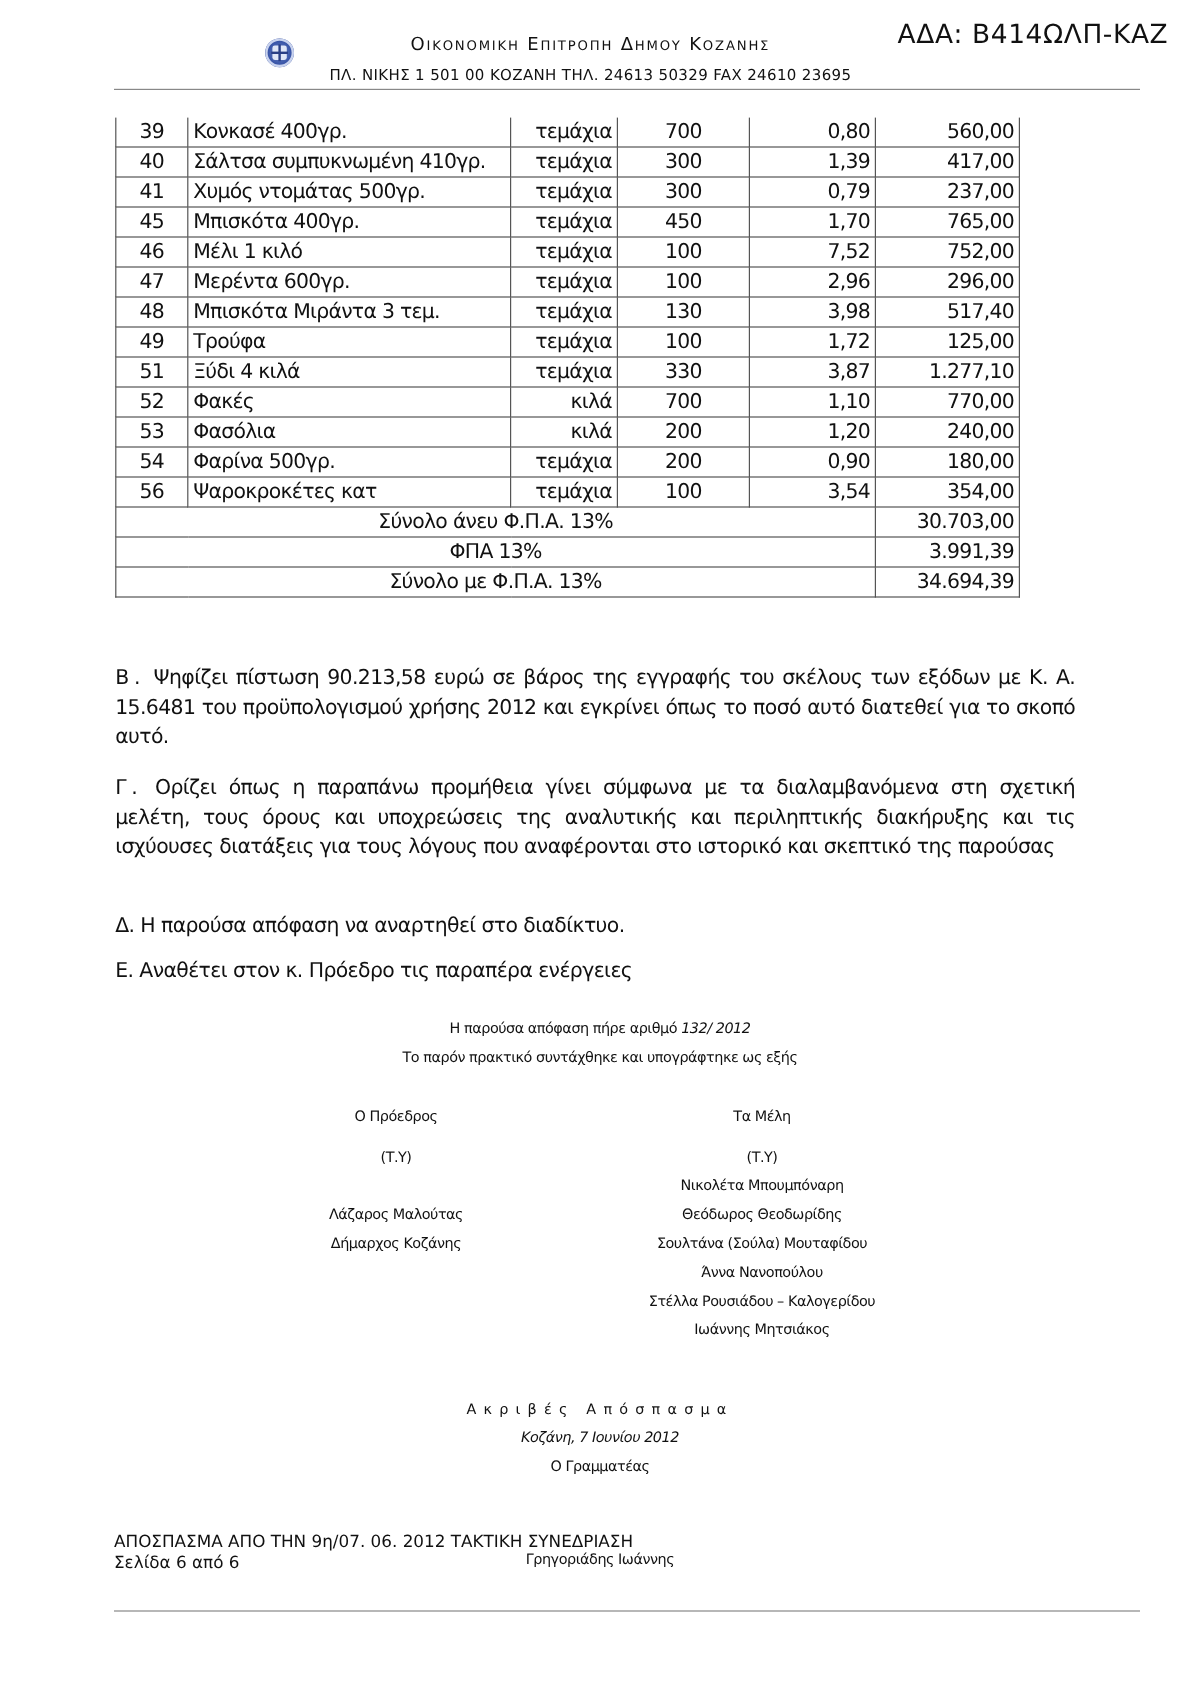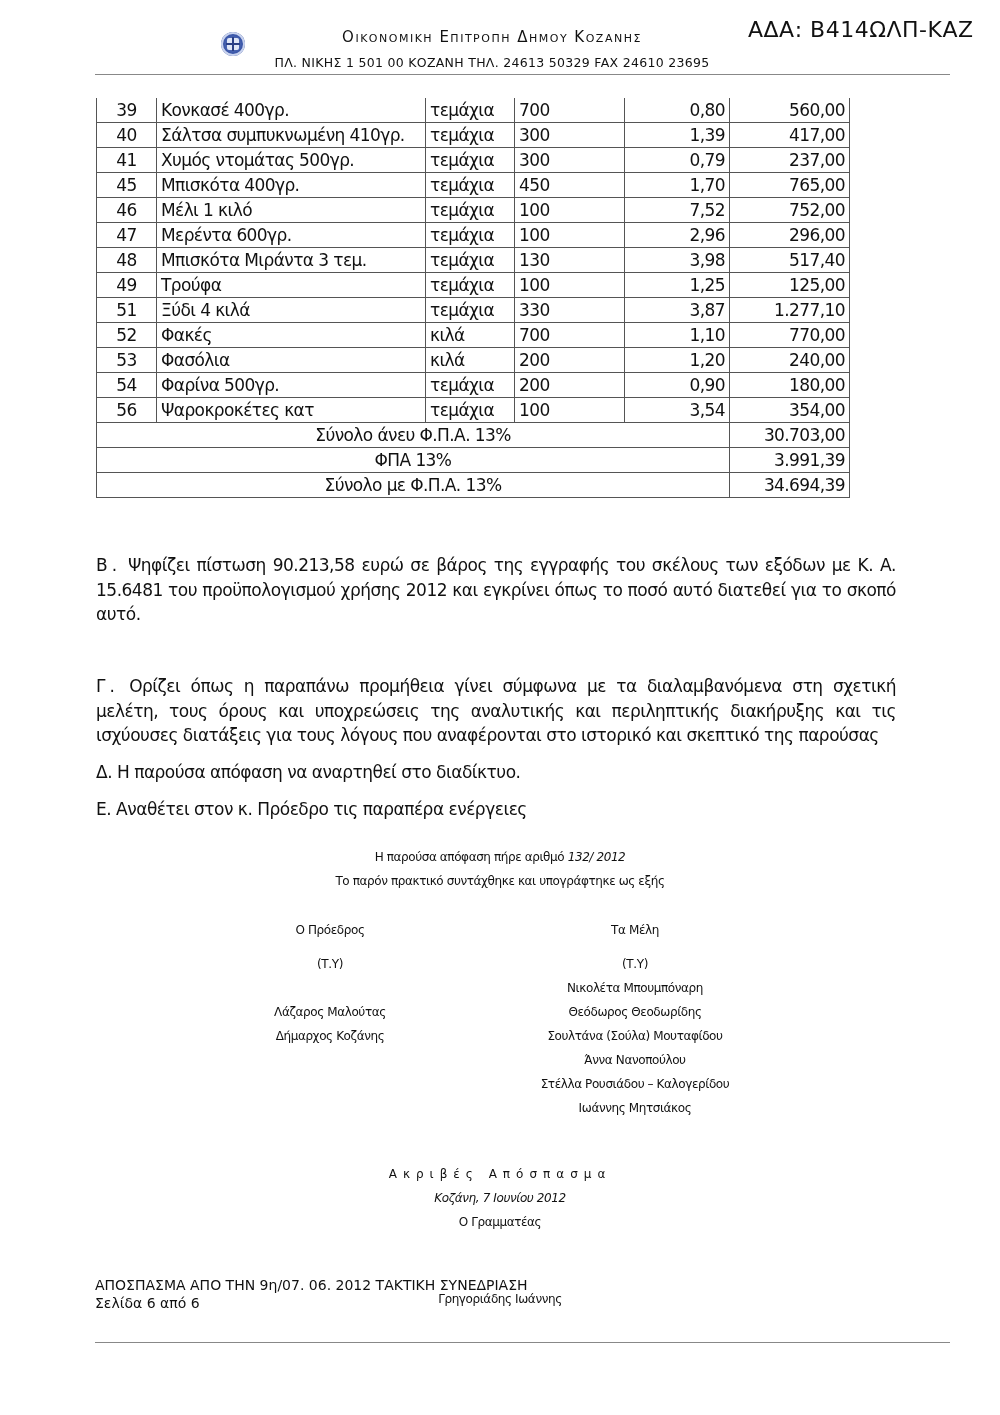--- a/index.html
+++ b/index.html
@@ -22,22 +22,22 @@
   .ada { left: 748px; top: 17px; font-size: 22px; letter-spacing: 0.5px; }
   .hdr-rule { left: 95px; top: 74px; width: 855px; height: 1px; background: #888; }
 
   
   table.items { position: absolute; left: 96px; top: 98px; border-collapse: collapse;
                 font-size: 17px; letter-spacing: -0.6px; }
   table.items td { border: 1px solid #555; height: 24px; padding: 0 4px; line-height: 24px; white-space: nowrap; }
   table.items tr:first-child td { border-top: none; }
   .c-no { width: 51px; text-align: center; }
   .c-desc { width: 260px; text-align: left; }
-  .c-unit { width: 80px; text-align: left; }
-  .c-qty { width: 101px; text-align: left; }
+  .c-unit { width: 80px; text-align: right; }
+  .c-qty { width: 101px; text-align: center; }
   .c-price { width: 96px; text-align: right; }
   .c-total { width: 111px; text-align: right; }
   .c-sumlabel { text-align: center; }
 
   
   .para { left: 96px; width: 800px; font-size: 17px; line-height: 24.5px; text-align: justify;
           letter-spacing: -0.5px; }
   .para .lbl { letter-spacing: 4px; }
   .center { text-align: center; }
 
@@ -113,21 +113,21 @@
         <td class="c-unit">τεμάχια</td>
         <td class="c-qty">130</td>
         <td class="c-price">3,98</td>
         <td class="c-total">517,40</td>
       </tr>
       <tr>
         <td class="c-no">49</td>
         <td class="c-desc">Τρούφα</td>
         <td class="c-unit">τεμάχια</td>
         <td class="c-qty">100</td>
-        <td class="c-price">1,25</td>
+        <td class="c-price">1,72</td>
         <td class="c-total">125,00</td>
       </tr>
       <tr>
         <td class="c-no">51</td>
         <td class="c-desc">Ξύδι 4 κιλά</td>
         <td class="c-unit">τεμάχια</td>
         <td class="c-qty">330</td>
         <td class="c-price">3,87</td>
         <td class="c-total">1.277,10</td>
       </tr>
@@ -176,21 +176,21 @@
         <td class="c-total">34.694,39</td>
       </tr>
     </tbody>
 </table>
 
 <div class="abs para" style="top:553px;">
   <span class="lbl">Β.</span>
   <span>Ψηφίζει πίστωση 90.213,58 ευρώ σε βάρος της εγγραφής του σκέλους των εξόδων με Κ. Α. 15.6481 του προϋπολογισμού χρήσης 2012 και εγκρίνει όπως το ποσό αυτό διατεθεί για το σκοπό αυτό.</span>
 </div>
 
-<div class="abs para" style="top:645px;margin-top:29px;">
+<div class="abs para" style="top:645px;">
   <span class="lbl">Γ.</span>
   <span>Ορίζει όπως η παραπάνω προμήθεια γίνει σύμφωνα με τα διαλαμβανόμενα στη σχετική μελέτη, τους όρους και υποχρεώσεις της αναλυτικής και περιληπτικής διακήρυξης και τις ισχύουσες διατάξεις για τους λόγους που αναφέρονται στο ιστορικό και σκεπτικό της παρούσας</span>
 </div>
 
 <div class="abs para" style="top:760px;">
   <span>Δ.</span>
   <span>Η παρούσα απόφαση να αναρτηθεί στο διαδίκτυο.</span>
 </div>
 
 <div class="abs para" style="top:797px;">

